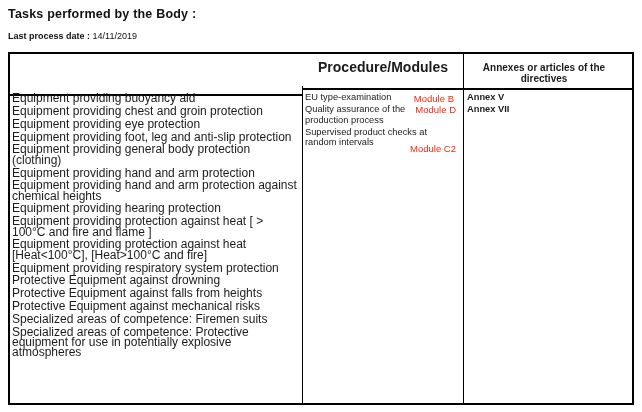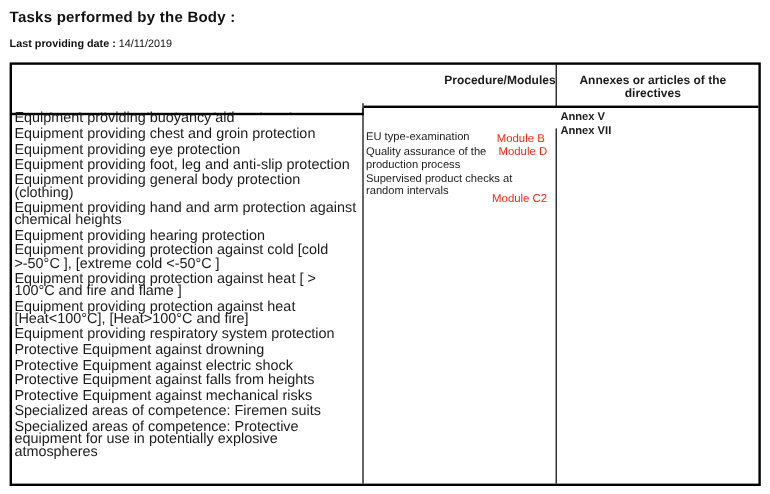--- a/index.html
+++ b/index.html
@@ -44,37 +44,36 @@
   }
   .col-divider { border-right: 1px solid #000; }
   .header-cell {
     border-bottom: 2px solid #000;
     font-weight: bold;
     text-align: center;
     padding-top: 8px;
     line-height: 11px;
   }
   .header-products { font-size: 11px; padding-left: 4px; padding-right: 4px; margin-top: 32px; }
-  .header-procedures { font-size: 10px; text-align: right; }
+  .header-procedures { font-size: 14px; }
   .header-annexes { font-size: 10px; padding-left: 10px; padding-right: 18px; }
 
   .body-products {
     padding: 2px 5px 0 2px;
     font-size: 12px;
   }
   .product-row {
     line-height: 10.4px;
     padding: 1.2px 0;
   }
 
   .body-procedures {
     position: relative;
     padding: 2px 2px 0 2px;
     font-size: 9.3px;
-    margin-top: 17px;
   }
   .proc-text {
     margin: 0 0 1.5px 0;
     line-height: 10.6px;
   }
   .proc-text.wrap-d { max-width: 120px; }
   .proc-text.wrap-c2 { max-width: 145px; }
   .module-label {
     position: absolute;
     font-size: 9.5px;
@@ -96,44 +95,43 @@
   }
 </style>
 </head>
 <body>
 
 <div class="page">
 
   <div class="doc-title">Tasks performed by the Body :</div>
 
   <div class="approval-line">
-    <span>Last providing date :</span>
+    <span>Last process date :</span>
     <span class="date-value">14/11/2019</span>
   </div>
 
   <div class="doc-table">
 
     <div class="cell header-cell header-products col-divider">Product family, product /Intended use/Product range</div>
     <div class="cell header-cell header-procedures col-divider">Procedure/Modules</div>
     <div class="cell header-cell header-annexes">Annexes or articles of the directives</div>
 
     <div class="cell body-products col-divider">
       <div class="product-row">Equipment providing buoyancy aid</div>
       <div class="product-row">Equipment providing chest and groin protection</div>
       <div class="product-row">Equipment providing eye protection</div>
       <div class="product-row">Equipment providing foot, leg and anti-slip protection</div>
       <div class="product-row">Equipment providing general body protection (clothing)</div>
+      <div class="product-row">Equipment providing hand and arm protection</div>
       <div class="product-row">Equipment providing hand and arm protection against chemical heights</div>
       <div class="product-row">Equipment providing hearing protection</div>
-      <div class="product-row">Equipment providing protection against cold [cold &gt;-50°C ], [extreme cold &lt;-50°C ]</div>
       <div class="product-row">Equipment providing protection against heat [ &gt; 100°C and fire and flame ]</div>
       <div class="product-row">Equipment providing protection against heat [Heat&lt;100°C], [Heat&gt;100°C and fire]</div>
       <div class="product-row">Equipment providing respiratory system protection</div>
       <div class="product-row">Protective Equipment against drowning</div>
-      <div class="product-row">Protective Equipment against electric shock</div>
       <div class="product-row">Protective Equipment against falls from heights</div>
       <div class="product-row">Protective Equipment against mechanical risks</div>
       <div class="product-row">Specialized areas of competence: Firemen suits</div>
       <div class="product-row">Specialized areas of competence: Protective equipment for use in potentially explosive atmospheres</div>
     </div>
 
     <div class="cell body-procedures col-divider">
       <p class="proc-text">EU type-examination</p>
       <p class="proc-text wrap-d">Quality assurance of the production process</p>
       <p class="proc-text wrap-c2">Supervised product checks at random intervals</p>

